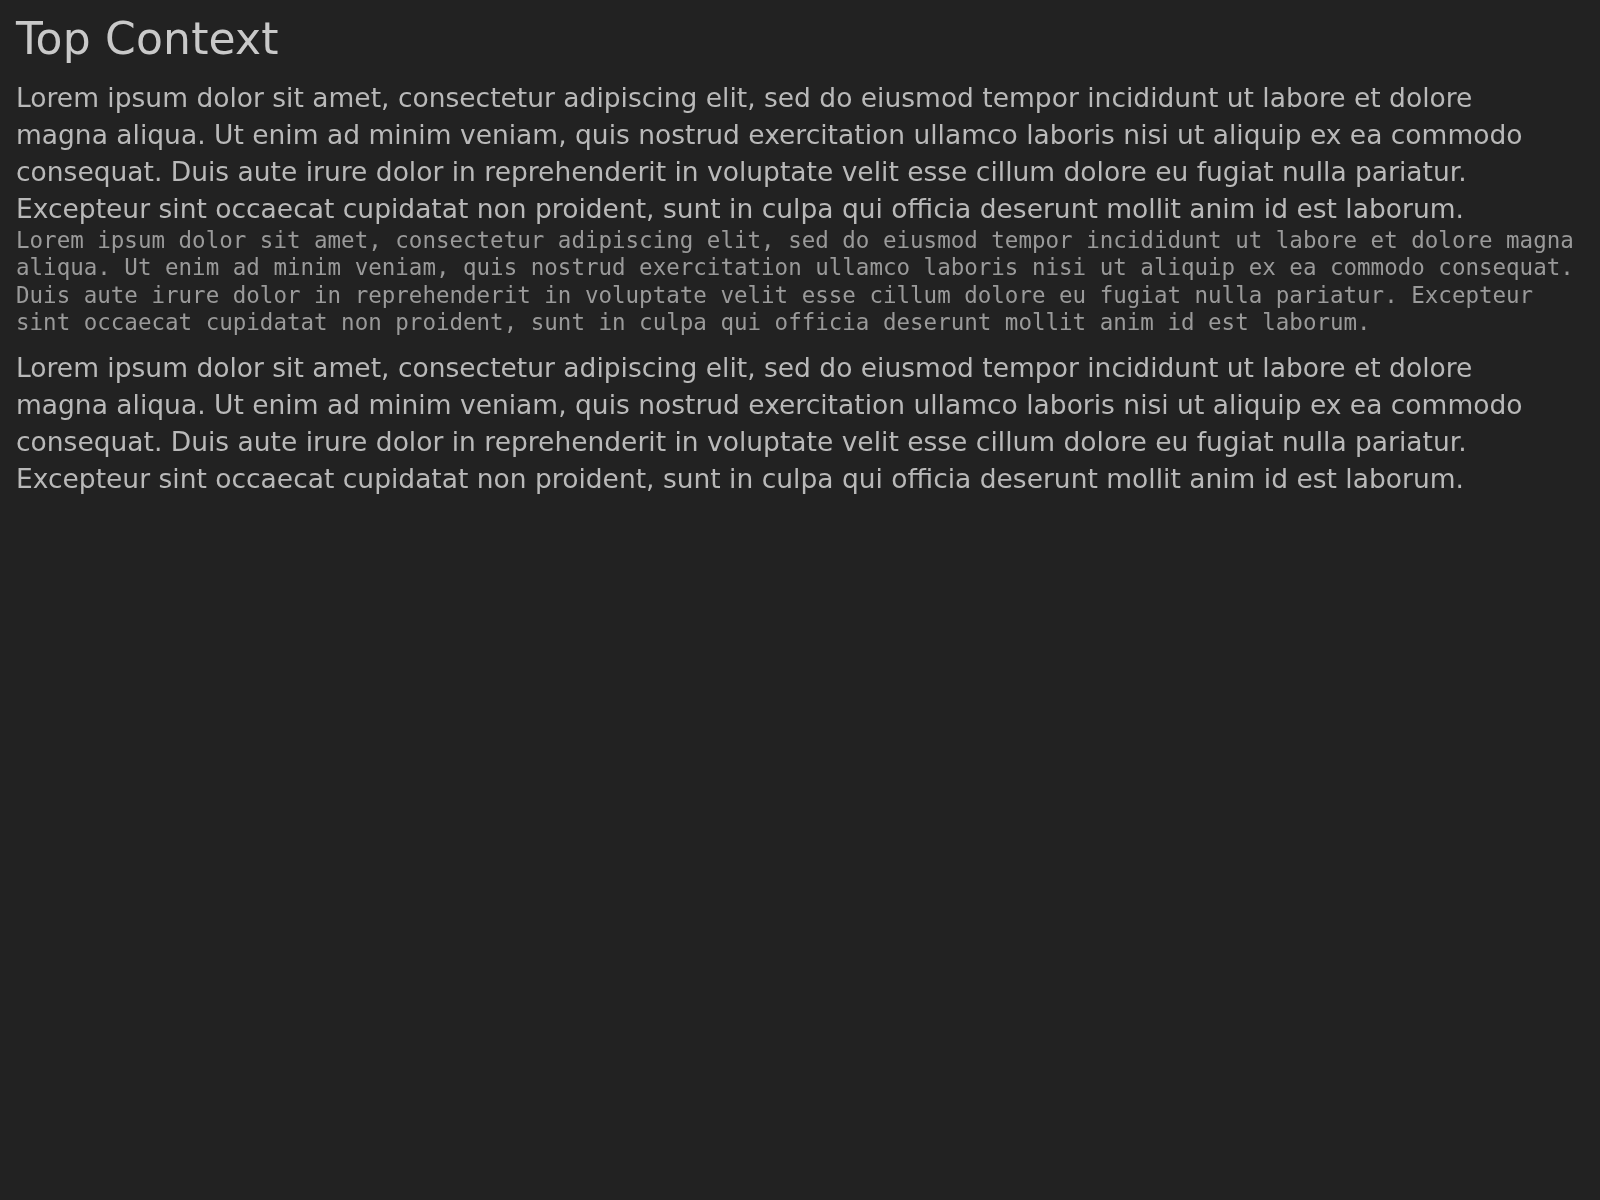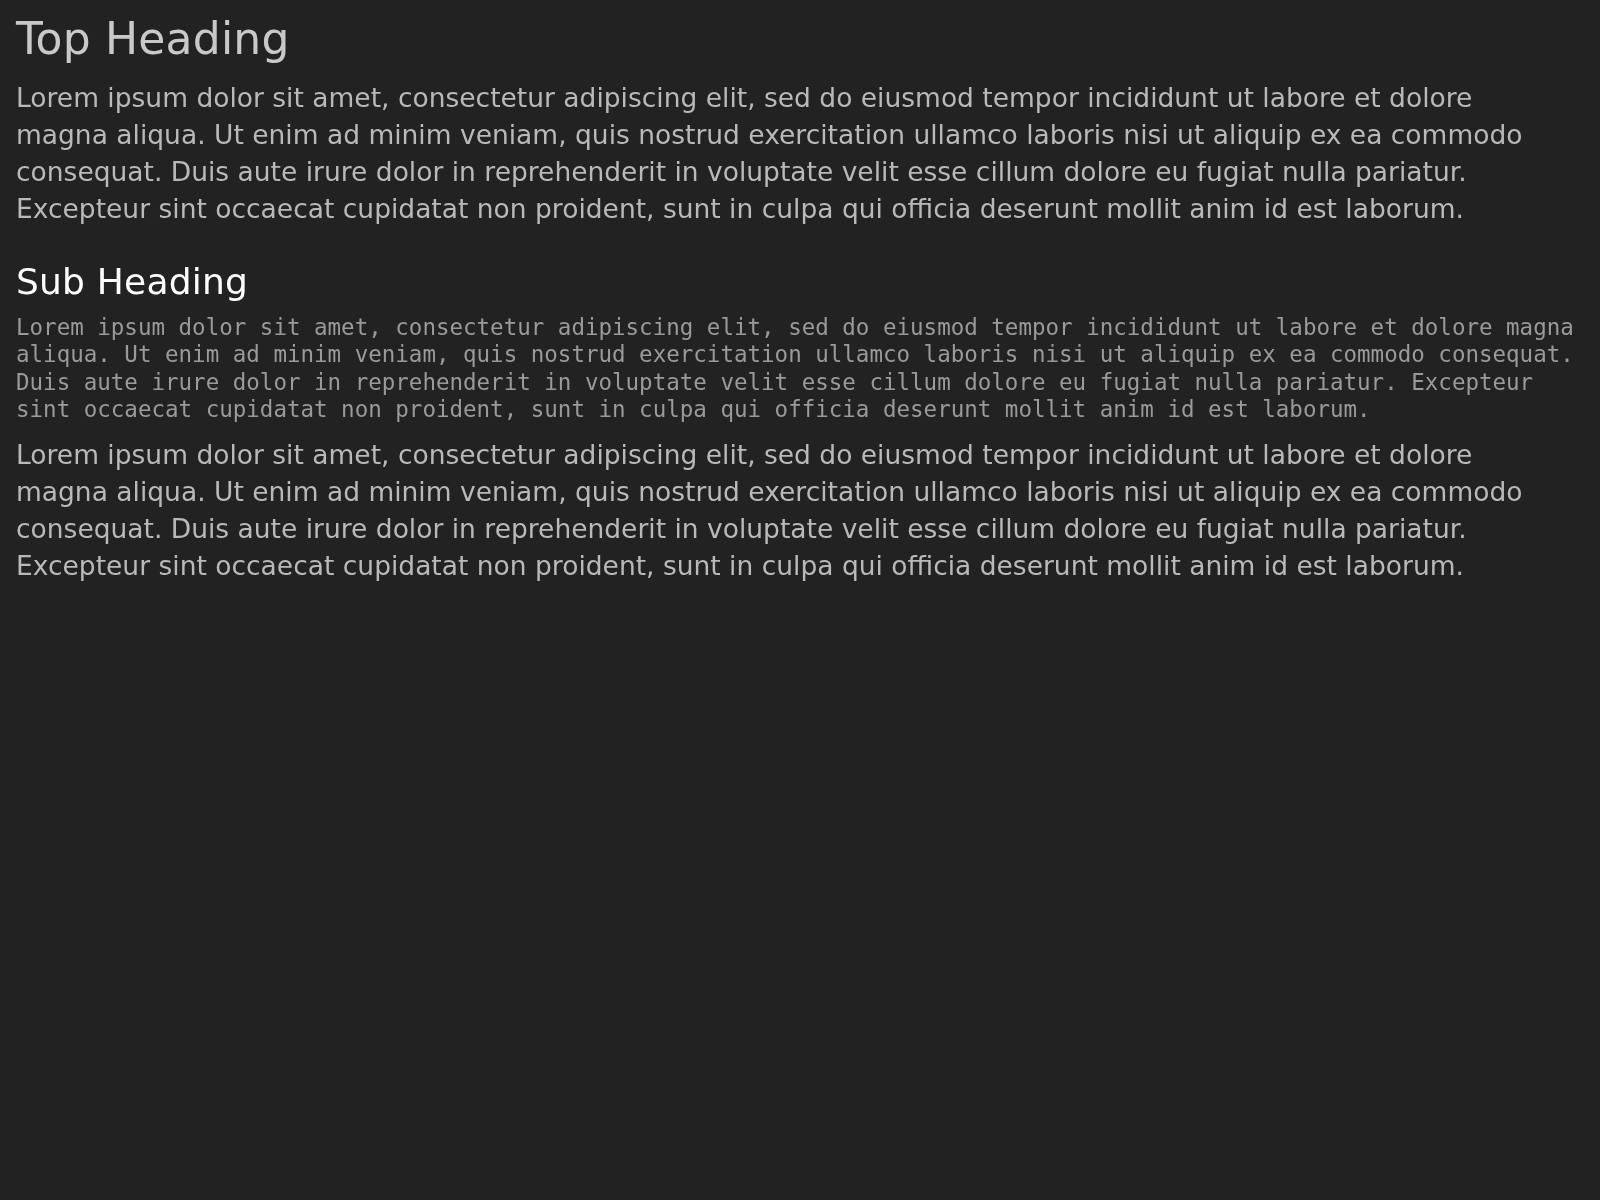--- a/index.html
+++ b/index.html
@@ -63,26 +63,25 @@
   .spacer-below-mono {
     height: 12px;
   }
 </style>
 </head>
 <body>
 
 <div class="page">
 
   <section class="section">
-    <h1 class="top-heading">Top Heading</h1>
+    <h1 class="top-heading">Top Context</h1>
     <p class="body-text">Lorem ipsum dolor sit amet, consectetur adipiscing elit, sed do eiusmod tempor incididunt ut labore et dolore magna aliqua. Ut enim ad minim veniam, quis nostrud exercitation ullamco laboris nisi ut aliquip ex ea commodo consequat. Duis aute irure dolor in reprehenderit in voluptate velit esse cillum dolore eu fugiat nulla pariatur. Excepteur sint occaecat cupidatat non proident, sunt in culpa qui officia deserunt mollit anim id est laborum.</p>
   </section>
 
   <section class="section">
-    <h2 class="sub-heading">Sub Heading</h2>
     <p class="mono-text">Lorem ipsum dolor sit amet, consectetur adipiscing elit, sed do eiusmod tempor incididunt ut labore et dolore magna aliqua. Ut enim ad minim veniam, quis nostrud exercitation ullamco laboris nisi ut aliquip ex ea commodo consequat. Duis aute irure dolor in reprehenderit in voluptate velit esse cillum dolore eu fugiat nulla pariatur. Excepteur sint occaecat cupidatat non proident, sunt in culpa qui officia deserunt mollit anim id est laborum.</p>
     <div class="spacer-below-mono"></div>
   </section>
 
   <section class="section">
     <p class="body-text">Lorem ipsum dolor sit amet, consectetur adipiscing elit, sed do eiusmod tempor incididunt ut labore et dolore magna aliqua. Ut enim ad minim veniam, quis nostrud exercitation ullamco laboris nisi ut aliquip ex ea commodo consequat. Duis aute irure dolor in reprehenderit in voluptate velit esse cillum dolore eu fugiat nulla pariatur. Excepteur sint occaecat cupidatat non proident, sunt in culpa qui officia deserunt mollit anim id est laborum.</p>
   </section>
 
 </div>
 

